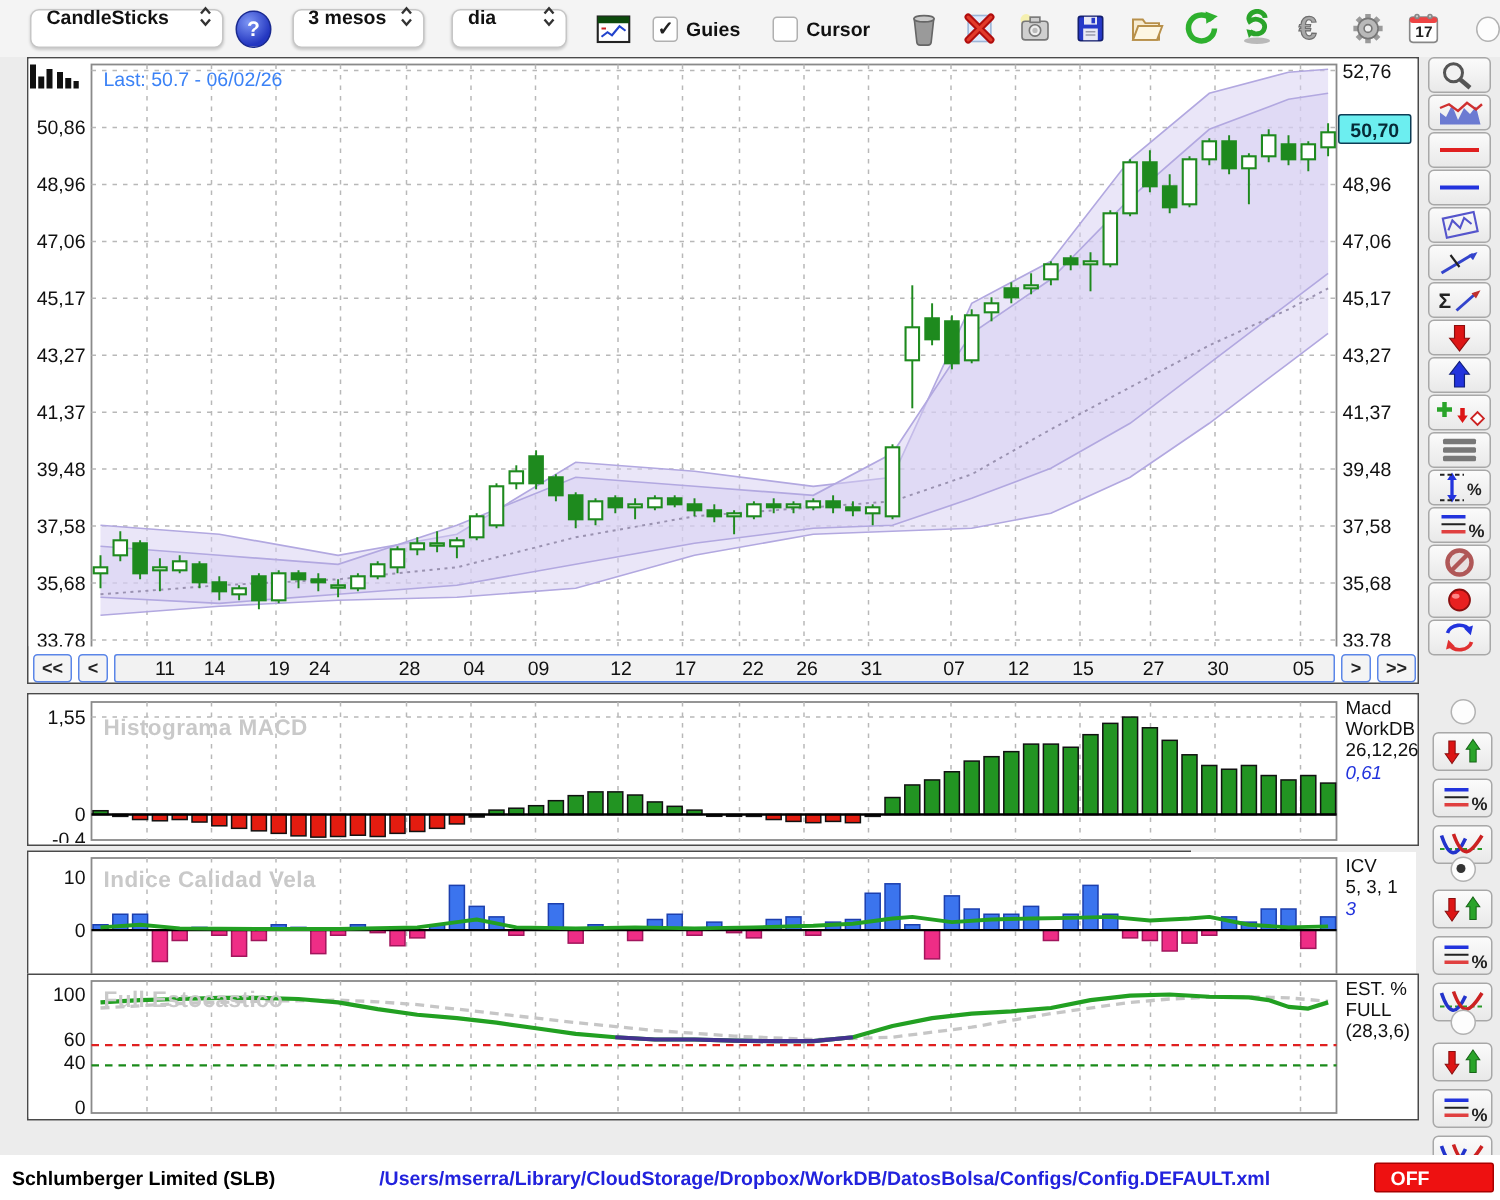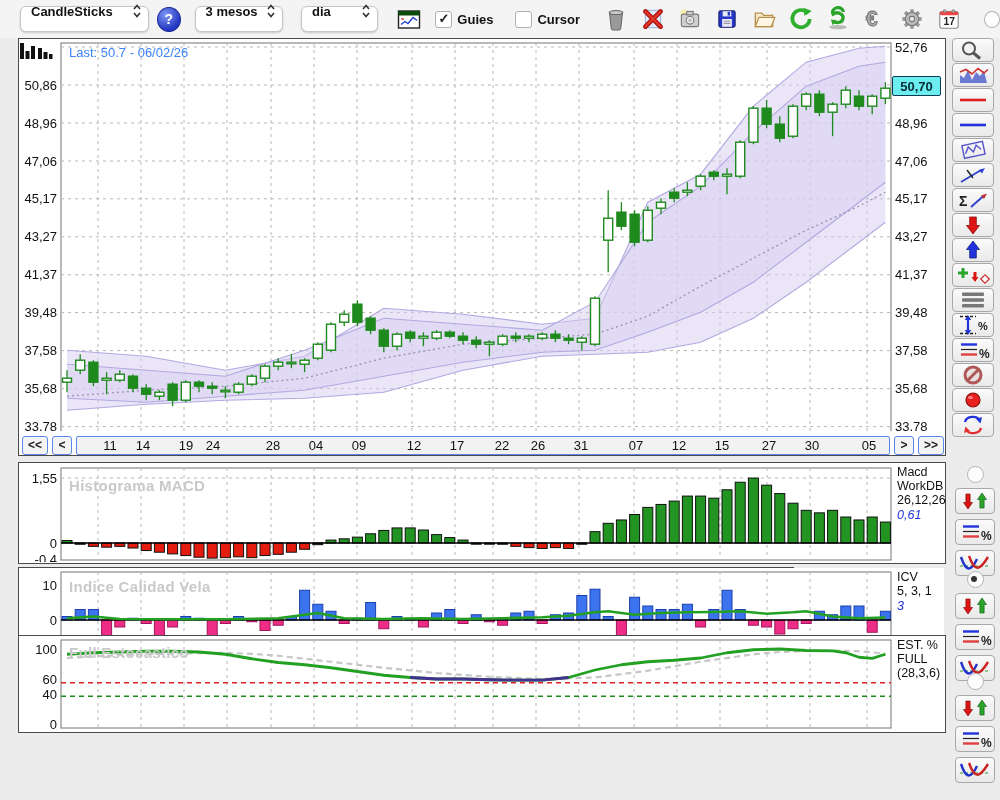--- a/index.html
+++ b/index.html
@@ -18,21 +18,21 @@
   .tbicons{display:flex;align-items:center;gap:10px;margin-left:14px;}
   .tbicon{width:27px;height:27px;display:flex;align-items:center;justify-content:center;background:none;border:none;padding:0;}
   .radio{width:17px;height:17px;border-radius:50%;border:1.5px solid #b2b2b2;background:#fdfdfd;box-sizing:border-box;position:relative;display:inline-block;}
   .radio.sel::after{content:"";position:absolute;left:3.5px;top:3.5px;width:6px;height:6px;border-radius:50%;background:#333;}
   .tb-radio{margin-left:14px;}
   
   .panel{position:absolute;background:#fff;border:1.5px solid #4a4a4a;box-sizing:border-box;}
   #mainPanel{left:18px;top:38px;width:928px;height:418px;}
   #macdPanel{left:18px;top:462px;width:928px;height:102px;}
   #icvPanel{left:18px;top:567px;width:776px;height:99px;}
-  #stochPanel{left:18px;top:635px;width:928px;height:98px;}
+  #stochPanel{left:18px;top:649px;width:928px;height:98px;}
   .panel svg{position:absolute;left:0;top:0;}
   .lastlabel{position:absolute;left:50px;top:6px;font-size:13px;color:#3b82f6;z-index:4;}
   .pricetag{position:absolute;left:873px;top:37px;width:49px;height:20px;background:#6ceef0;border:1.5px solid #0d3c55;border-radius:2px;font-size:13px;font-weight:600;color:#062c38;display:flex;align-items:center;justify-content:center;z-index:5;box-sizing:border-box;}
   .vicon{position:absolute;left:7px;top:11px;z-index:4;}
   .watermark{position:absolute;left:50px;font-size:15px;color:#c9c9c9;font-weight:600;letter-spacing:.3px;z-index:3;}
   .pright{position:absolute;left:878px;top:2px;width:48px;font-size:12.5px;line-height:14px;color:#111;z-index:4;}
   .pright .pval{color:#2233dd;margin-top:1px;font-style:italic;}
   
   .navbar{position:absolute;left:0px;top:395px;width:928px;height:22px;display:flex;align-items:center;padding:0 3px;box-sizing:border-box;gap:4px;z-index:6;}
   .navbtn{height:19px;background:#f4f4f4;border:1.5px solid #5b86e8;border-radius:3px;font-size:12px;font-weight:700;color:#222;display:flex;align-items:center;justify-content:center;box-sizing:border-box;padding:0;}
@@ -825,13 +825,18 @@
       </button>
       <button class="sbtn">
         <svg width="36" height="22" viewBox="0 0 36 22">
           <line x1="3" y1="14" x2="33" y2="14" stroke="#2a9a2a" stroke-width="1.2" stroke-dasharray="3 2"></line>
           <path d="M4 5 C9 20 14 20 20 7" stroke="#2233cc" stroke-width="2.4" fill="none"></path>
           <path d="M12 4 C18 21 23 18 31 5" stroke="#cc2222" stroke-width="2.4" fill="none"></path>
         </svg>
       </button>
     </div>
 
+  <div class="statusbar">
+    <span class="sym">Schlumberger Limited (SLB)</span>
+    <span class="cfgpath">/Users/mserra/Library/CloudStorage/Dropbox/WorkDB/DatosBolsa/Configs/Config.DEFAULT.xml</span>
+    <span class="offbtn">OFF</span>
+  </div>
 </div>
 
 </body></html>

